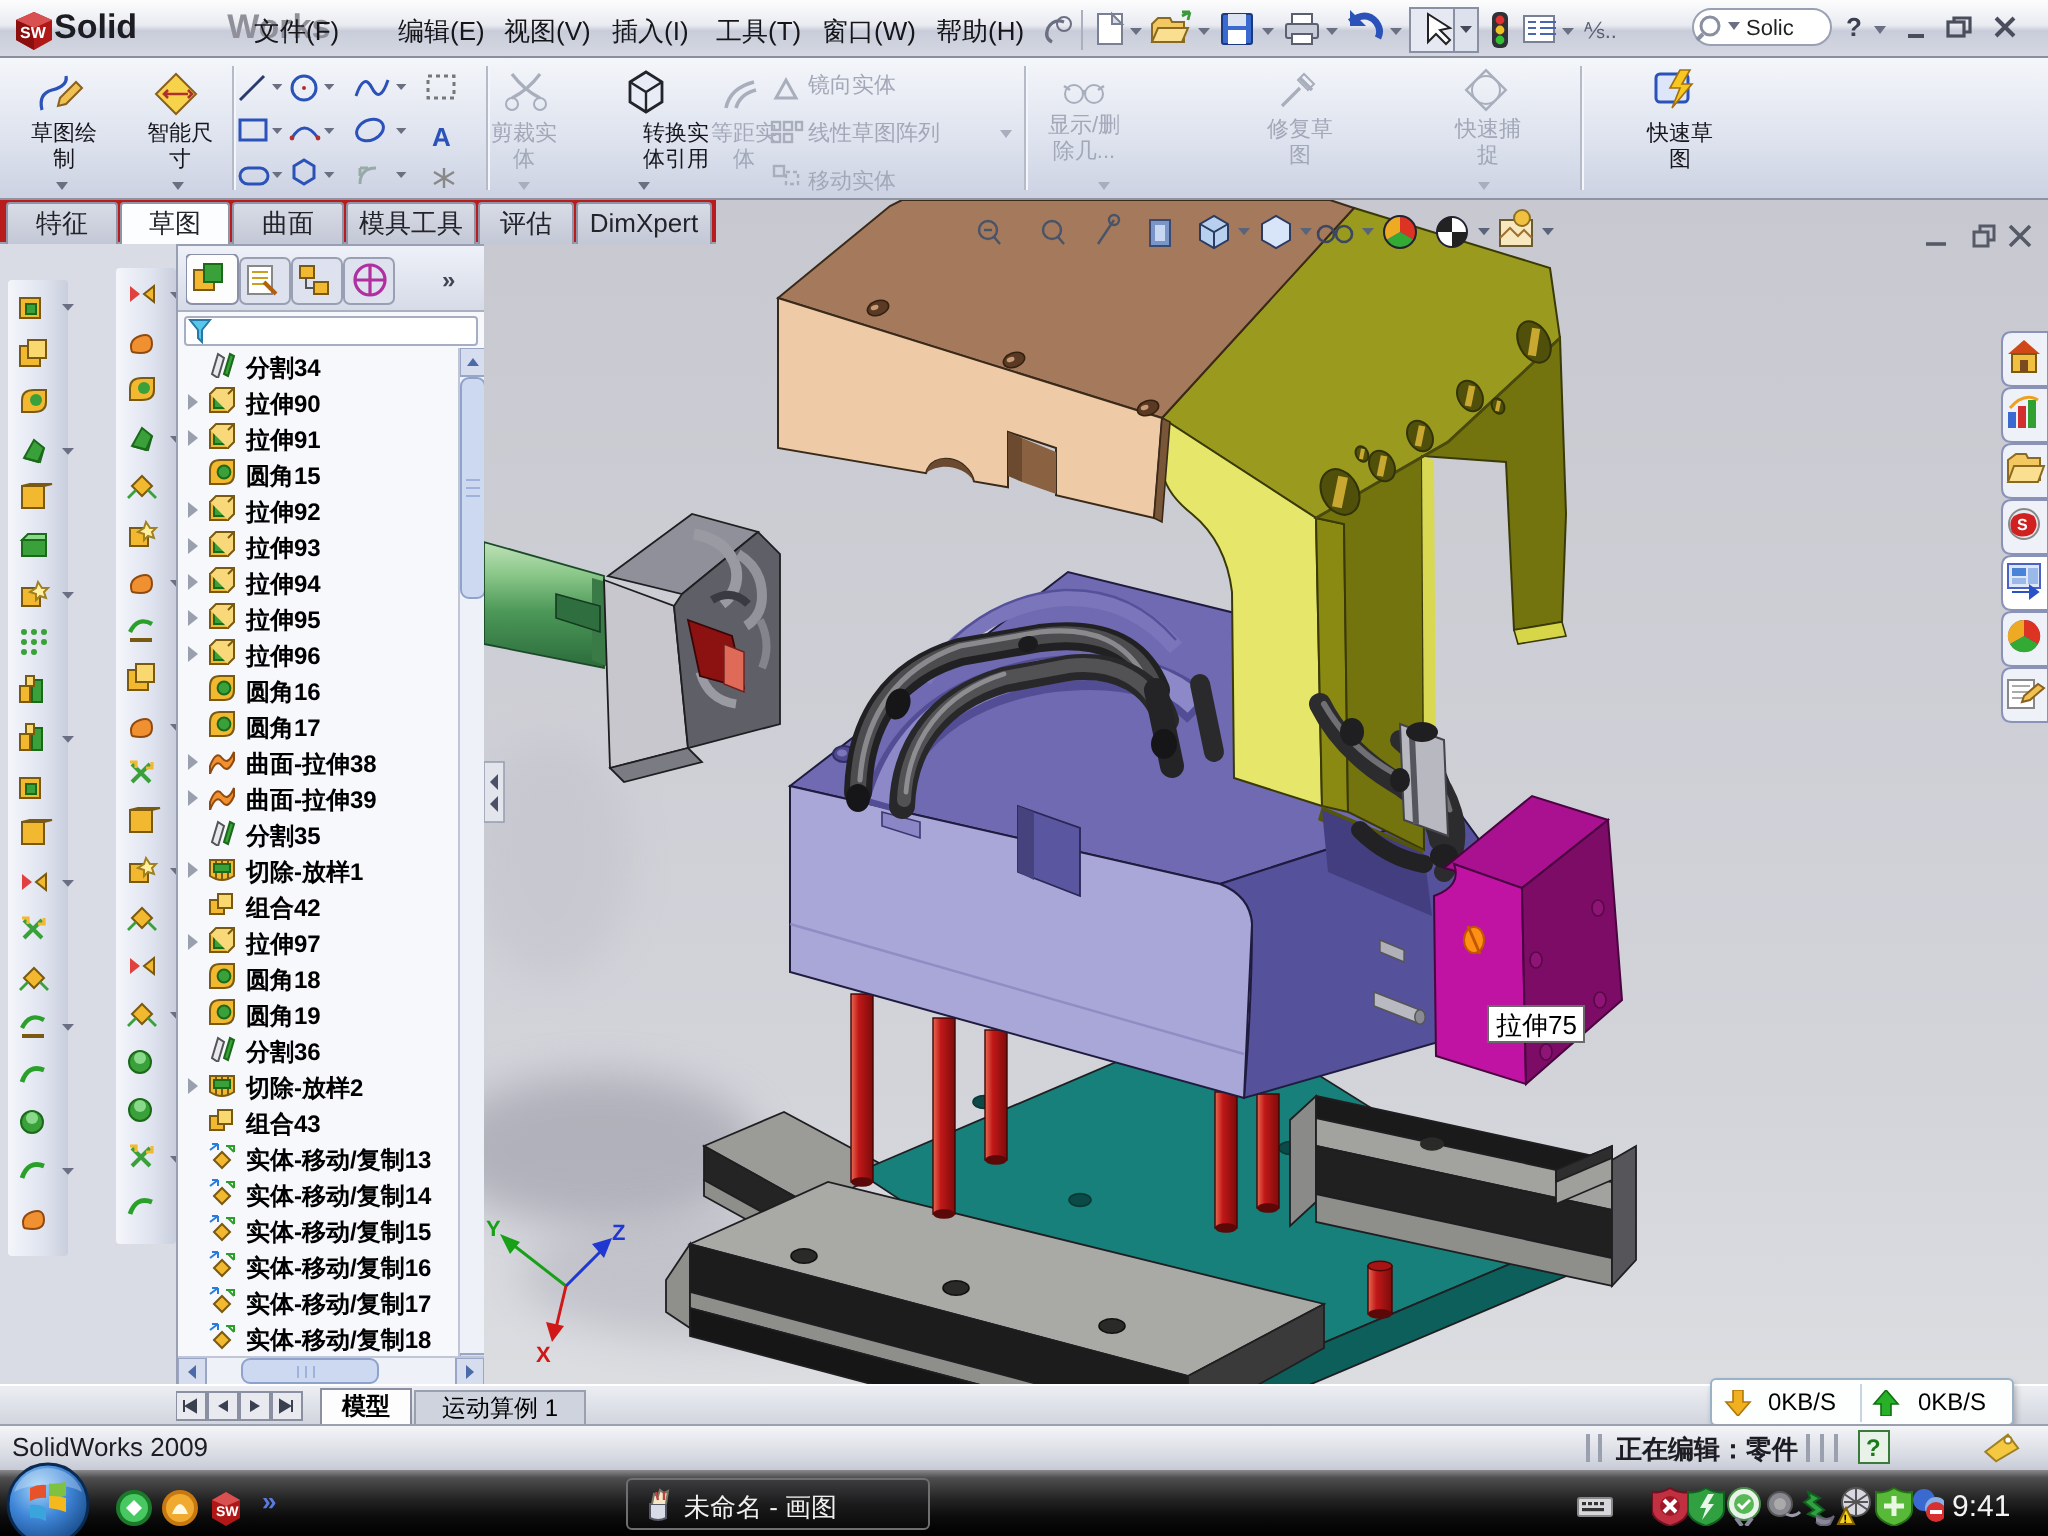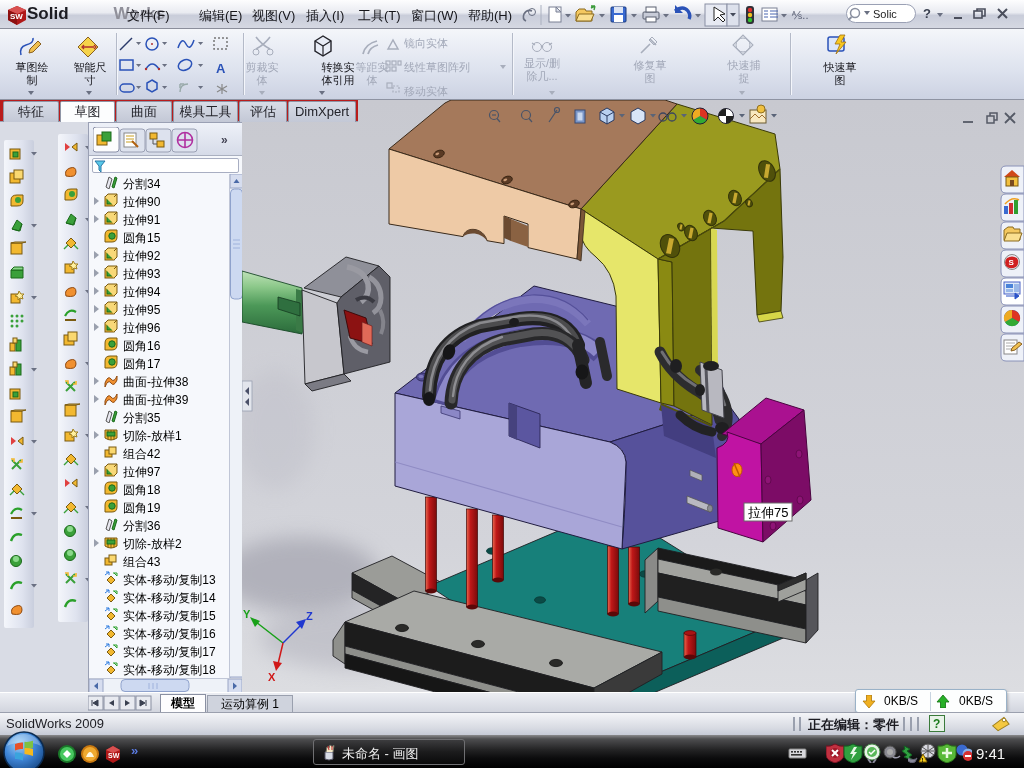--- a/index.html
+++ b/index.html
@@ -22,21 +22,21 @@
 .dd.dis{border-top-color:#a8aebc;}
 
 #tabrow{left:0;top:100px;width:358px;height:22px;background:#b91c1c;z-index:6;border-bottom:1px solid #9aa0b0;}
 .ctab{position:absolute;top:1px;height:21px;border:1px solid #8f95a6;border-bottom:none;
 background:linear-gradient(#d8dce6,#c3c8d6);font-size:13px;color:#23232a;text-align:center;line-height:20px;border-radius:2px 2px 0 0;}
 .ctab.act{background:#fcfdfe;z-index:3;}
 
 #leftpanelbg{left:0;top:122px;width:242px;height:590px;background:#d9dce5;}
 
 #tree{left:88px;top:122px;width:155px;height:570px;background:#f6f8fc;border:1px solid #9aa0b4;}
-.trow{position:absolute;left:0;width:168px;height:18px;font-size:12px;color:#000;white-space:nowrap;}
+.trow{position:absolute;left:0;width:168px;height:18px;font-size:12px;color:#000;white-space:nowrap;font-weight:bold;}
 .trow .txt{position:absolute;left:34px;top:2px;}
 .exp{position:absolute;left:5px;top:5px;width:0;height:0;border-top:4px solid transparent;border-bottom:4px solid transparent;border-left:5px solid #9aa0ae;}
 
 #stripe{left:0;top:692px;width:1024px;height:20px;background:linear-gradient(#eceef3,#d2d5de);border-top:1px solid #fff;}
 #statusbar{left:0;top:712px;width:1024px;height:23px;background:linear-gradient(#f4f5f8,#d7dae2 70%,#c6cad6);border-top:1px solid #9ba0ae;font-size:13px;color:#1c1c22;}
 #taskbar{left:0;top:735px;width:1024px;height:33px;background:linear-gradient(#8a8a8c,#4e4e50 12%,#232324 45%,#0c0c0d 70%,#000);}
 .taskbtn{position:absolute;top:4px;height:26px;background:linear-gradient(#3c3c3e,#1b1b1c 50%,#0a0a0a);border:1px solid #6f6f72;border-radius:3px;color:#f0f0f0;font-size:13px;}
 </style></head>
 <body>
 <div id="stage">

